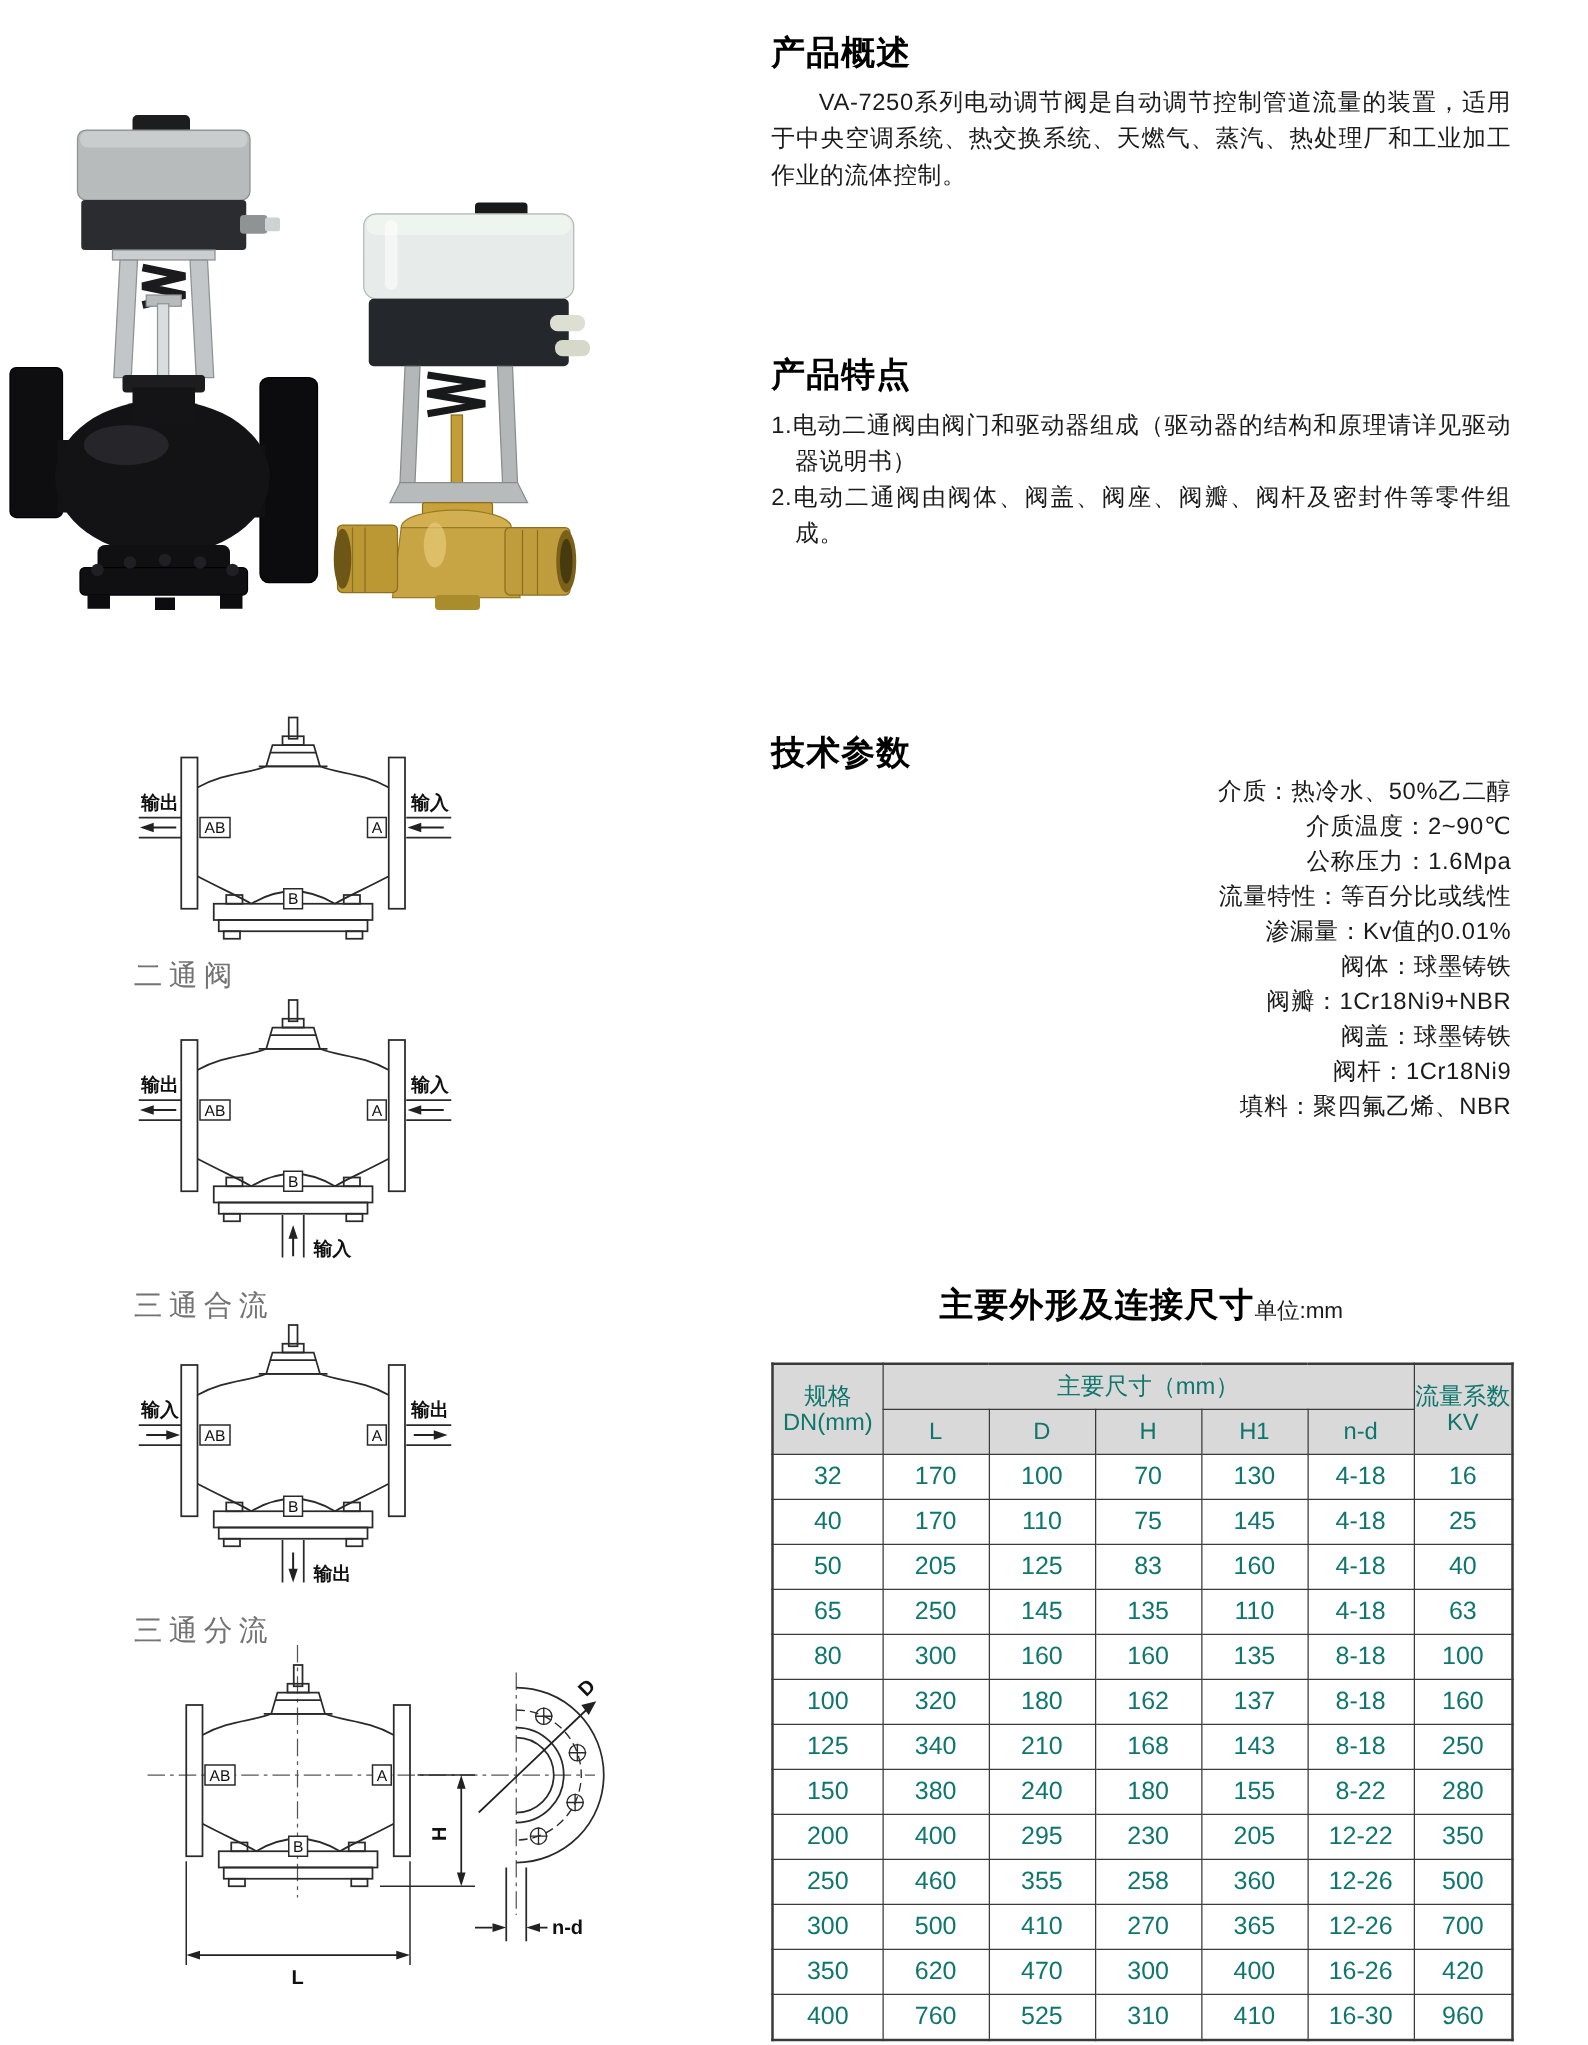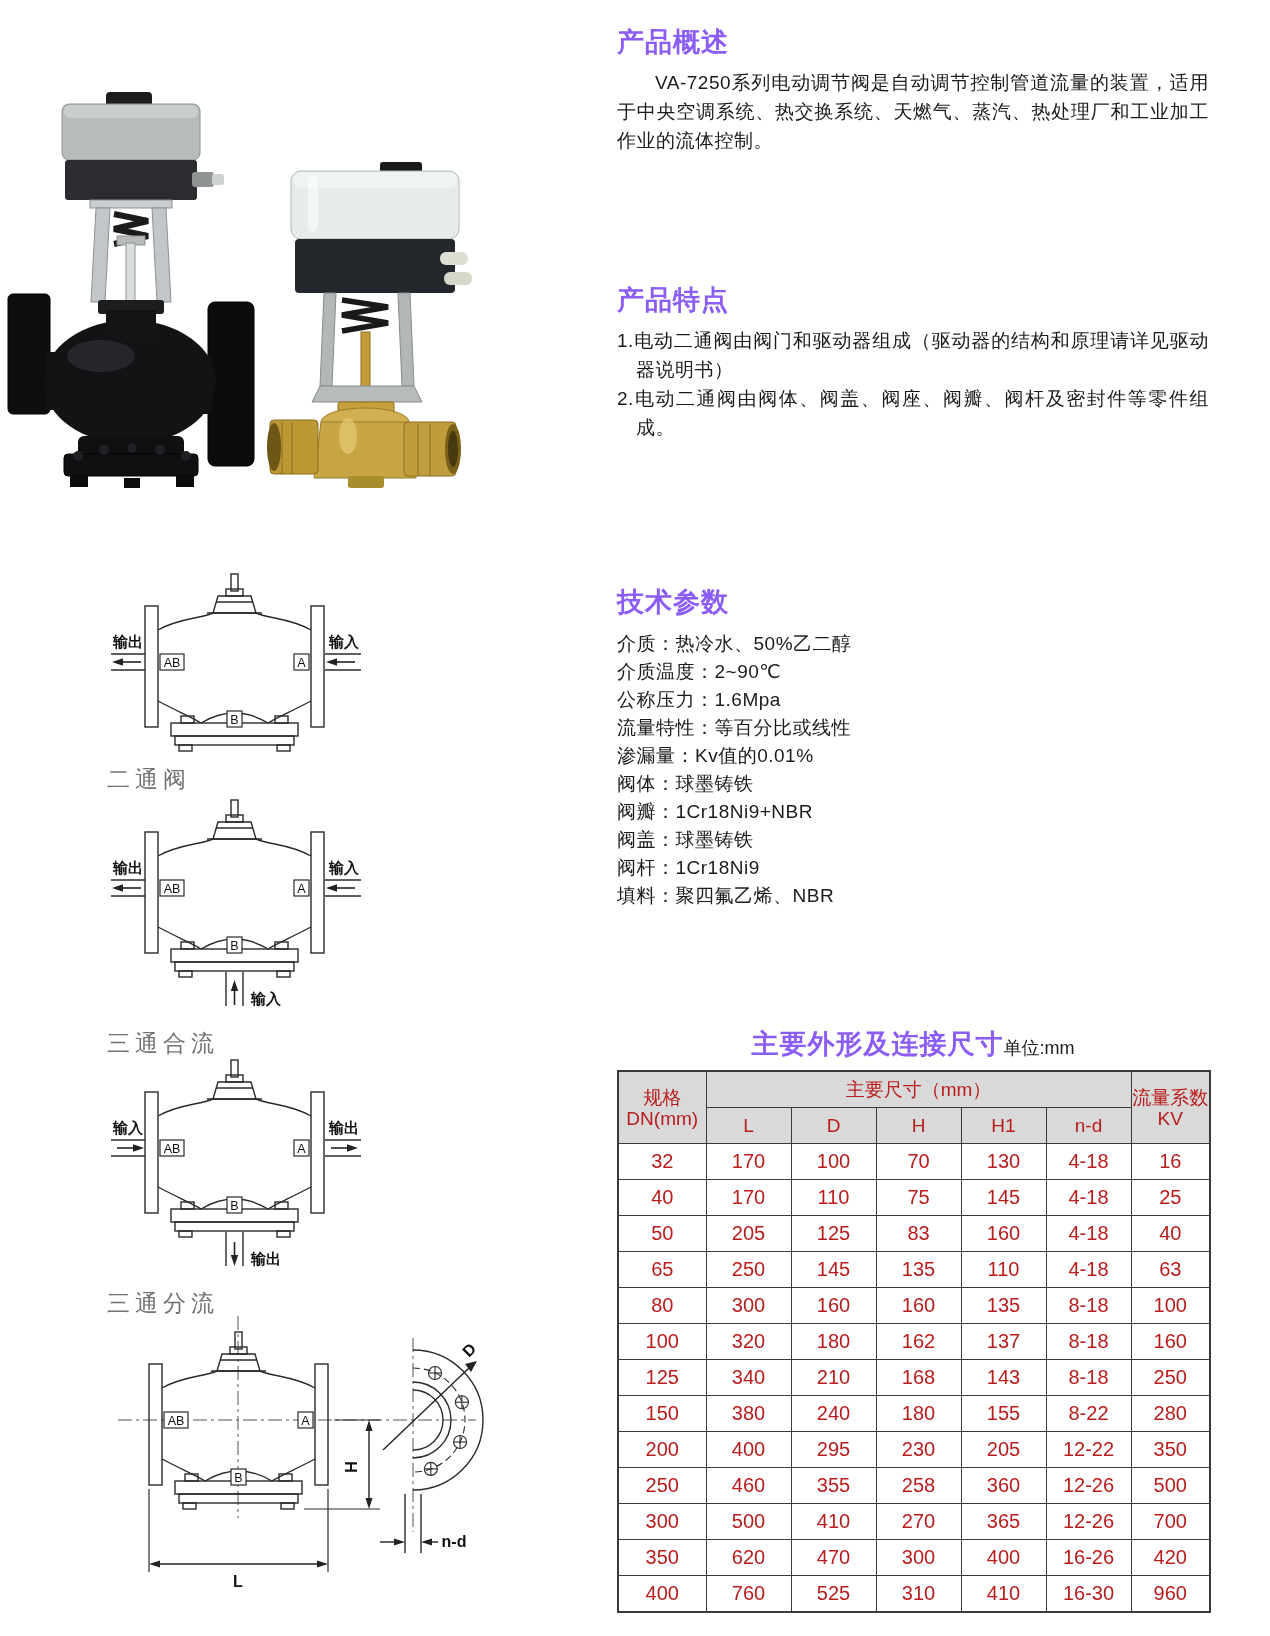--- a/index.html
+++ b/index.html
@@ -3,41 +3,41 @@
 <meta charset="utf-8">
 <style>
   html,body{margin:0;padding:0;}
   body{
     width:1270px;height:1636px;position:relative;background:#ffffff;
     font-family:"Liberation Sans","DejaVu Sans",sans-serif;color:#1b1b1b;
     overflow:hidden;
   }
   .abs{position:absolute;}
   h2.sec-title{
-    margin:0;font-size:27px;font-weight:700;color:#8b5cf6;letter-spacing:1px;
+    margin:0;font-size:27px;font-weight:700;color:#000000;letter-spacing:1px;
   }
   .overview-body{
     margin:8px 0 0 0;font-size:19px;line-height:29px;text-indent:2em;
     letter-spacing:.5px;text-align:justify;
   }
   .feat-list{margin-top:8px;}
   .feat{
     font-size:19px;line-height:29px;padding-left:1em;text-indent:-1em;
     letter-spacing:.5px;text-align:justify;
   }
-  .tech-list{margin-top:10px;}
+  .tech-list{text-align:right;}
   .tech{font-size:19px;line-height:28px;letter-spacing:.5px;}
   .dims-head{
     left:617px;top:1026px;width:592px;display:flex;
     justify-content:center;align-items:flex-end;
   }
   .unit{font-size:18px;color:#1b1b1b;padding-bottom:2px;}
   table.dims{
     border-collapse:collapse;width:592px;table-layout:fixed;
-    font-size:20px;color:#b91c1c;
+    font-size:20px;color:#0f766e;margin-top:20px;
   }
   table.dims th,table.dims td{
     border:1.5px solid #3a3a3a;text-align:center;vertical-align:middle;
     padding:0;height:35px;font-weight:400;
   }
   table.dims thead th{background:#d9d9d9;font-size:19px;line-height:22px;}
   table.dims{border:2px solid #3a3a3a;}
   th .tl{display:block;line-height:21px;}
   .diagram{position:absolute;width:260px;}
   .diagram .cap{

